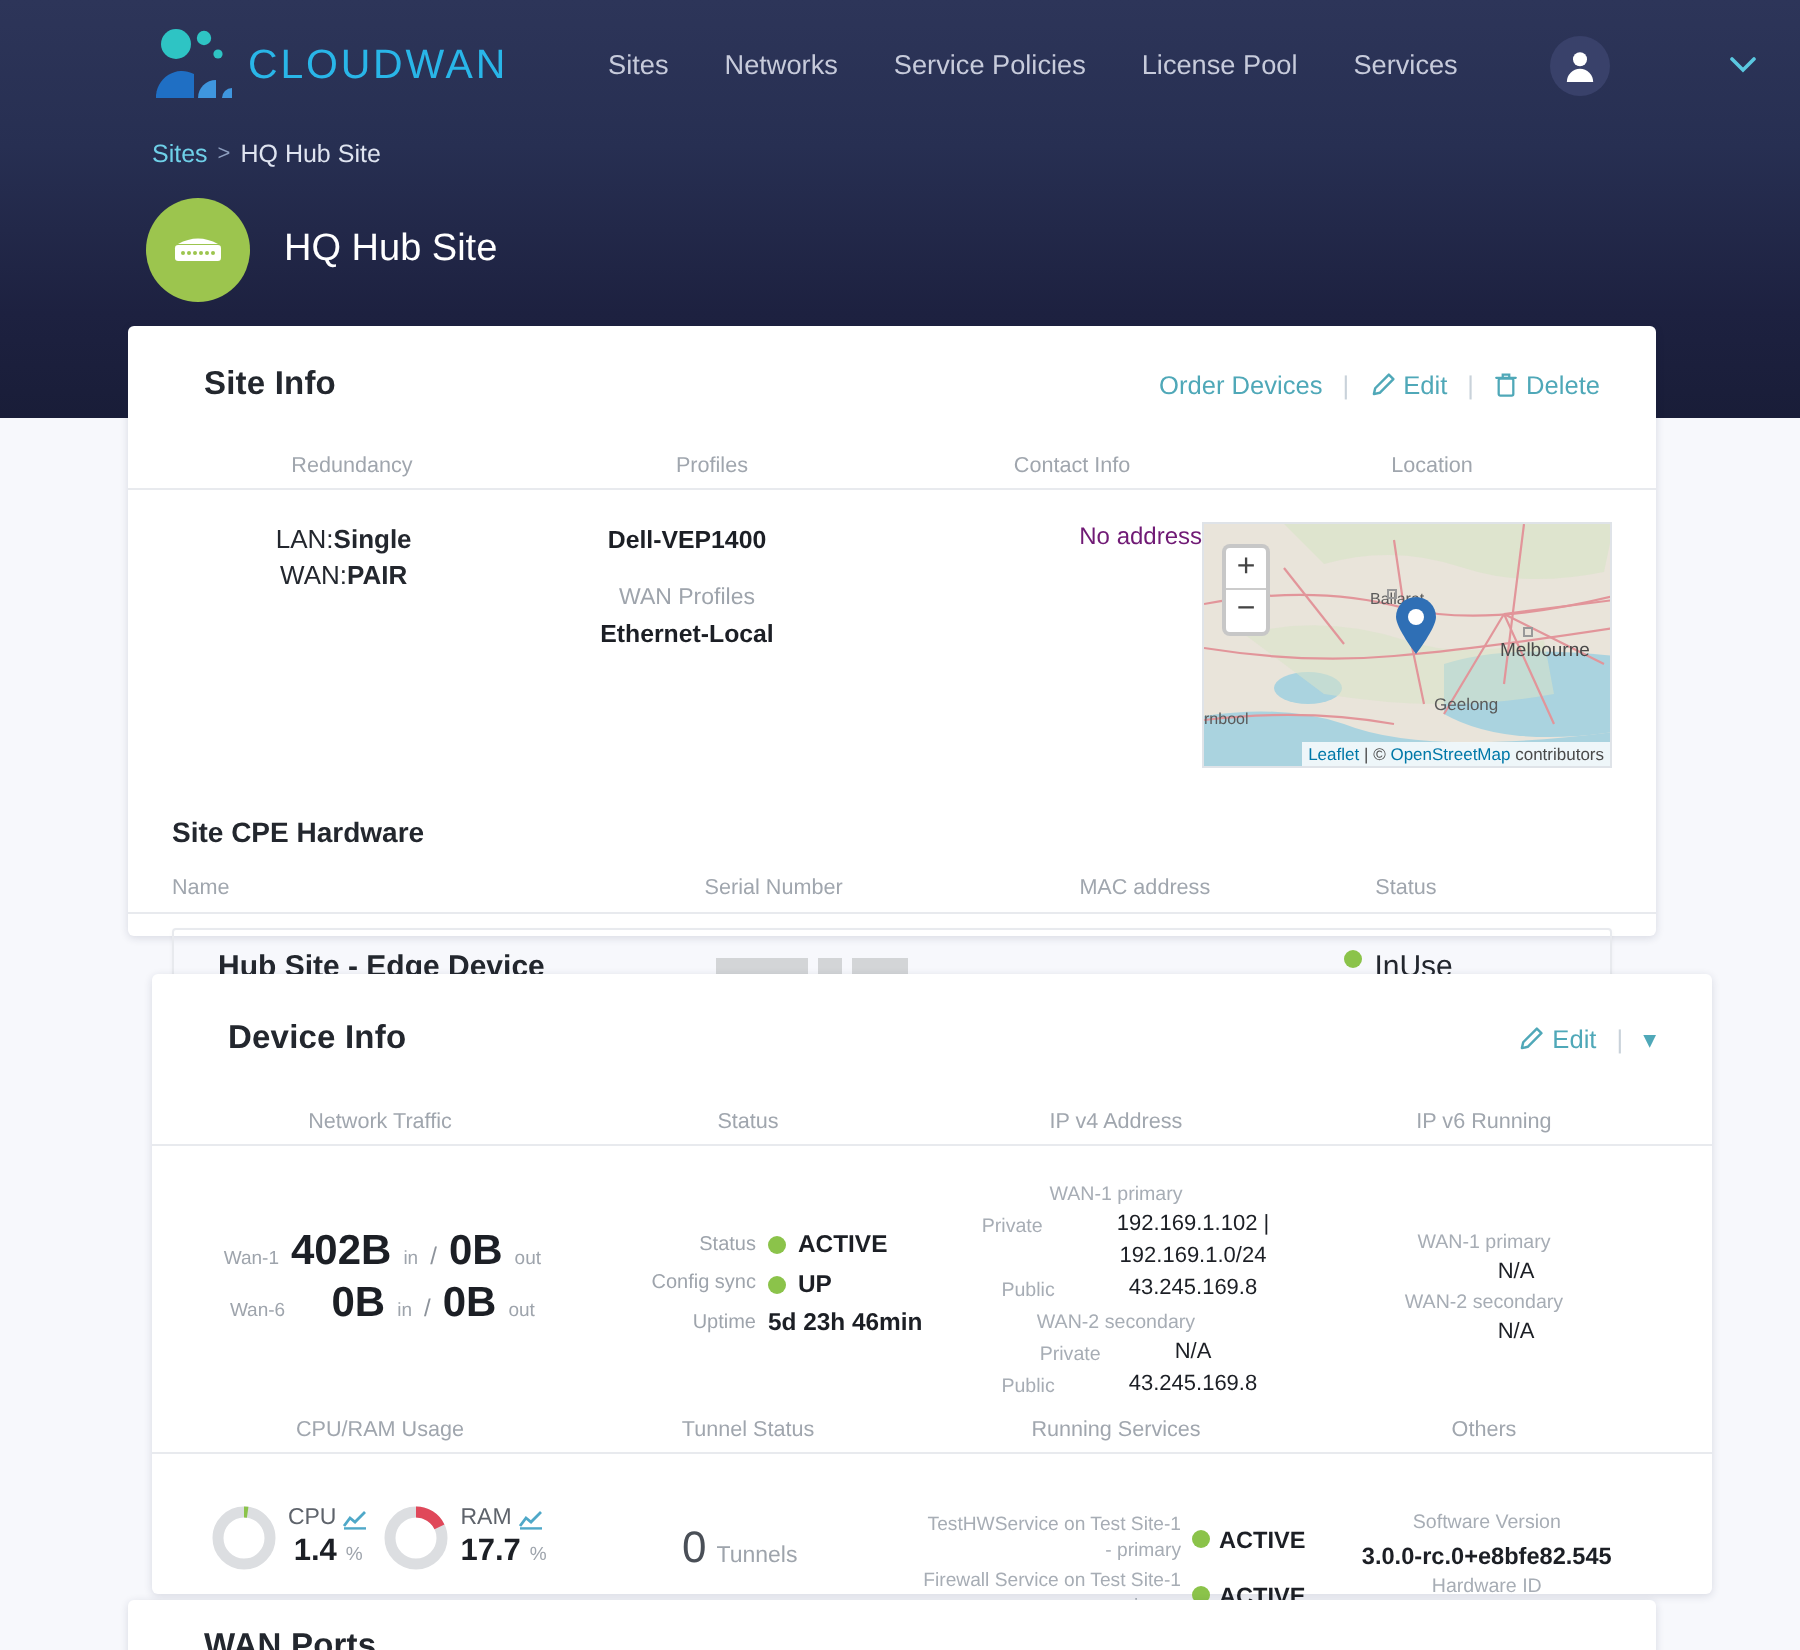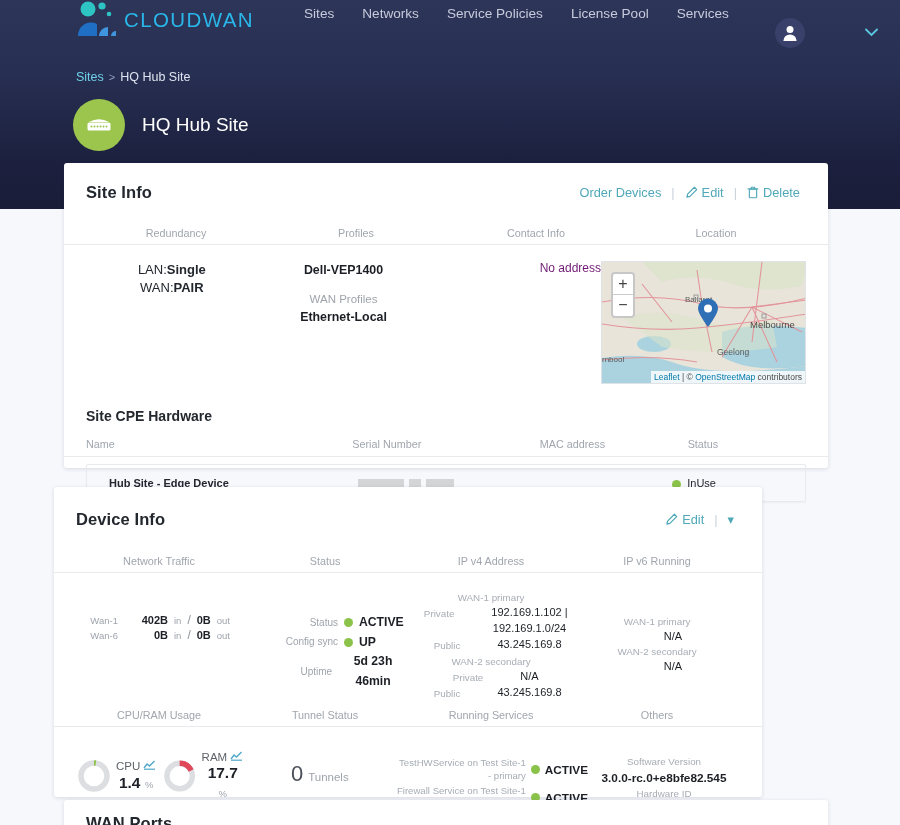--- a/index.html
+++ b/index.html
@@ -11,21 +11,21 @@
   }
   .page { position: relative; width: 900px; height: 825px; }
 
   
   .dark-band {
     position: absolute; left: 0; top: 0; width: 900px; height: 209px;
     background: linear-gradient(180deg, #2d3559 0%, #272f52 35%, #1d2140 75%, #191d38 100%);
   }
   .navbar {
     position: absolute; left: 0; top: 0; width: 900px; height: 65px;
-    display: flex; align-items: flex-start;
+    display: flex; align-items: center;
   }
   .logo-wrap { display: flex; align-items: center; margin-left: 76px; }
   .logo-mark { width: 42px; height: 40px; position: relative; }
   .logo-text {
     margin-left: 6px; font-size: 20.5px; letter-spacing: 1.4px;
     color: #29b6e8; font-family: "Liberation Sans", sans-serif; font-weight: 400;
   }
   .nav-items { display: flex; align-items: center; margin-left: 36px; }
   .nav-item {
     color: #c7cbdb; font-size: 13.6px; padding: 6px 14px; cursor: pointer;
@@ -62,28 +62,28 @@
     display: flex; align-items: center; justify-content: center;
   }
   .site-title { color: #fff; font-size: 19px; font-weight: 500; }
 
   
   .card {
     position: absolute; background: #fff; border-radius: 3px;
     box-shadow: 0 1px 4px rgba(30,35,70,.14);
   }
   #card-site { left: 64px; top: 163px; width: 764px; height: 305px; }
-  #card-device { left: 54px; top: 487px; width: 708px; height: 310px; }
+  #card-device { left: 76px; top: 487px; width: 780px; height: 310px; }
   #card-wan { left: 64px; top: 800px; width: 764px; height: 90px; }
 
   .card-head {
     display: flex; align-items: center; justify-content: space-between;
     padding: 20px 28px 0 22px;
   }
-  .card-title { font-size: 16.5px; font-weight: 700; color: #23272e; letter-spacing: .1px; }
+  .card-title { font-size: 16.5px; font-weight: 700; color: #23272e; letter-spacing: .1px; margin-left: 16px; }
   .card-actions { display: flex; align-items: center; gap: 10px; font-size: 12.8px; }
   .act {
     color: #4fa8b8; cursor: pointer; display: flex; align-items: center; gap: 4px;
   }
   .divider-v { color: #c9d2da; font-weight: 300; }
 
   
   .colrow {
     display: flex; padding: 0 22px; border-bottom: 1px solid #e8eaee;
   }
@@ -131,53 +131,53 @@
   }
   .tbl-head {
     display: flex; padding: 0 22px; border-bottom: 1px solid #e8eaee;
   }
   .th { font-size: 10.8px; color: #a0a6ae; padding-bottom: 6px; }
   .tbl-body-row {
     display: flex; align-items: center; padding: 0 22px; height: 38px;
     border: 1px solid #e8eaee; border-radius: 2px; margin: 7px 22px 0 22px;
     box-shadow: 0 1px 2px rgba(0,0,0,.04);
   }
-  .td { font-size: 11px; color: #23272e; }
+  .td { font-size: 15px; color: #23272e; }
   .w-name { width: 270px; }
   .w-serial { width: 190px; }
   .w-mac { width: 150px; }
   .w-status { width: 120px; }
   .redacted { display: inline-flex; gap: 5px; vertical-align: middle; }
   .redacted i { display: block; height: 10px; background: #d3d5d7; }
   .dot { width: 9px; height: 9px; border-radius: 50%; background: #8bc34a; display: inline-block; }
-  .status-cell { display: flex; align-items: flex-end; gap: 6px; }
+  .status-cell { display: flex; align-items: flex-start; gap: 6px; }
 
   
   .traffic-row { display: flex; align-items: baseline; justify-content: center; gap: 6px; line-height: 1.25; }
   .t-lbl { font-size: 9.5px; color: #9ea4ac; width: 30px; text-align: right; }
-  .t-big { font-size: 11px; font-weight: 700; color: #1c1f25; }
+  .t-big { font-size: 21px; font-weight: 700; color: #1c1f25; }
   .t-small { font-size: 9.5px; color: #9ea4ac; }
   .t-slash { font-size: 12px; color: #8d939b; }
   .t-num { min-width: 44px; text-align: right; display: inline-block; }
 
   .status-line { display: flex; align-items: center; justify-content: flex-start; gap: 6px; line-height: 1.6; }
   .s-lbl { font-size: 10px; color: #9ea4ac; text-align: right; width: 62px; }
   .s-val { font-size: 12.2px; font-weight: 700; color: #1c1f25; }
 
   .ip-grp { font-size: 11.6px; line-height: 1.45; }
   .ip-title { font-size: 9.8px; color: #a7adb5; }
   .ip-row { display: flex; justify-content: center; gap: 5px; }
   .ip-lbl { font-size: 9.8px; color: #a7adb5; text-align: right; width: 40px; padding-top:2px;}
   .ip-val { font-size: 11px; font-weight: 400; color: #1c1f25; text-align: left; margin-left: 32px; }
 
   
   .gauges { display: flex; align-items: center; justify-content: center; gap: 6px; }
   .gauge-unit { display: flex; align-items: center; gap: 4px; }
   .gauge-label { line-height: 1.15; }
-  .g-name { font-size: 11.5px; color: #5e636b; display: flex; align-items: flex-start; gap: 3px; }
+  .g-name { font-size: 11.5px; color: #5e636b; display: flex; align-items: center; gap: 3px; }
   .g-pct { font-size: 15.5px; font-weight: 700; color: #1c1f25; }
   .g-unit { font-size: 9.5px; color: #9ea4ac; font-weight: 400; }
 
   .tunnels { display: flex; align-items: baseline; justify-content: center; gap: 5px; }
   .tun-num { font-size: 22px; color: #4a4f57; }
   .tun-lbl { font-size: 11.5px; color: #9ea4ac; }
 
   .svc-row { display: flex; align-items: center; justify-content: center; gap: 5px; }
   .svc-name { font-size: 9.6px; color: #a7adb5; text-align: right; width: 130px; line-height: 1.3; }
   .svc-val { font-size: 11.8px; font-weight: 700; color: #1c1f25; }

